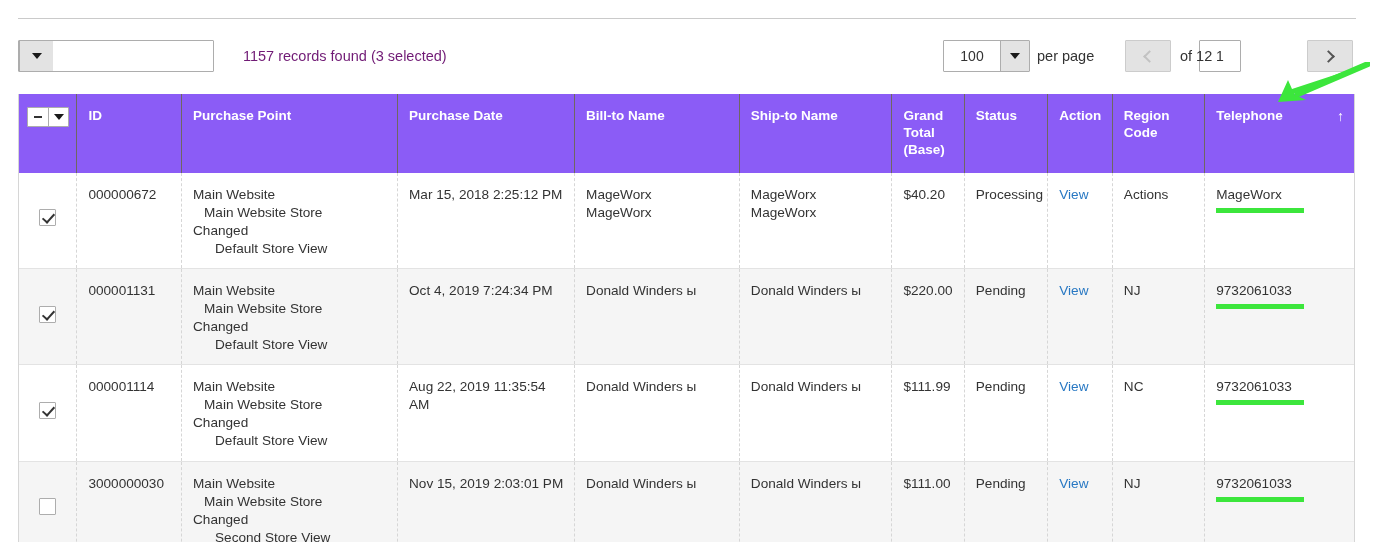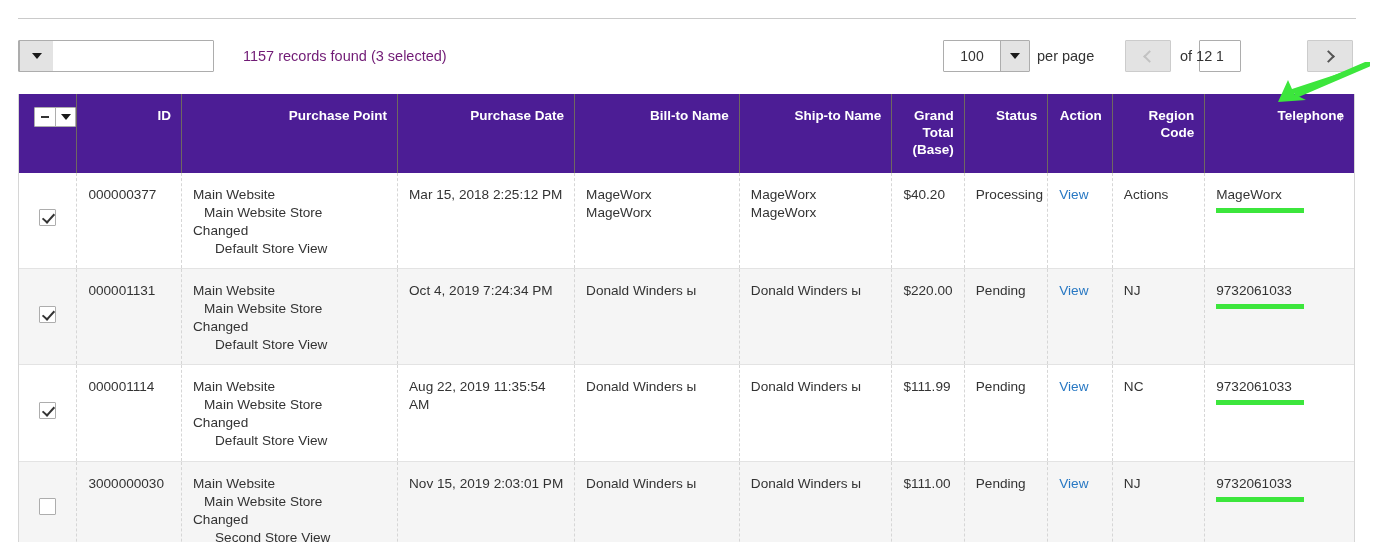--- a/index.html
+++ b/index.html
@@ -147,25 +147,25 @@
     overflow: hidden;
     border-left: 1px solid #d6d6d6;
     border-right: 1px solid #d6d6d6;
   }
   table.grid {
     border-collapse: collapse;
     table-layout: fixed;
     width: 1335px;
   }
   table.grid thead th {
-    background: #4c1d95;
+    background: #8b5cf6;
     color: #ffffff;
     font-size: 13.5px;
     font-weight: bold;
-    text-align: right;
+    text-align: left;
     vertical-align: top;
     padding: 14px 10px 14px 11px;
     border-right: 1px solid #6f6761;
     line-height: 1.25;
     height: 58px;
     position: relative;
   }
   table.grid thead th:last-child { border-right: none; }
   table.grid thead th.cb-col {
     padding: 12px 0 0 8px;
@@ -349,21 +349,21 @@
           </th>
           <th>
             <span>Telephone</span>
             <span class="sort-arrow">↑</span>
           </th>
         </tr>
       </thead>
       <tbody>
           <tr>
             <td class="cb-col"><span class="row-cb checked"></span></td>
-            <td>000000377</td>
+            <td>000000672</td>
             <td>
               <div class="pp-l1">Main Website</div>
               <div class="pp-l2">Main Website Store</div>
               <div class="pp-l3">Changed</div>
               <div class="pp-l4">Default Store View</div>
             </td>
             <td>Mar 15, 2018 2:25:12 PM</td>
             <td>
               <div>MageWorx</div>
               <div>MageWorx</div>

